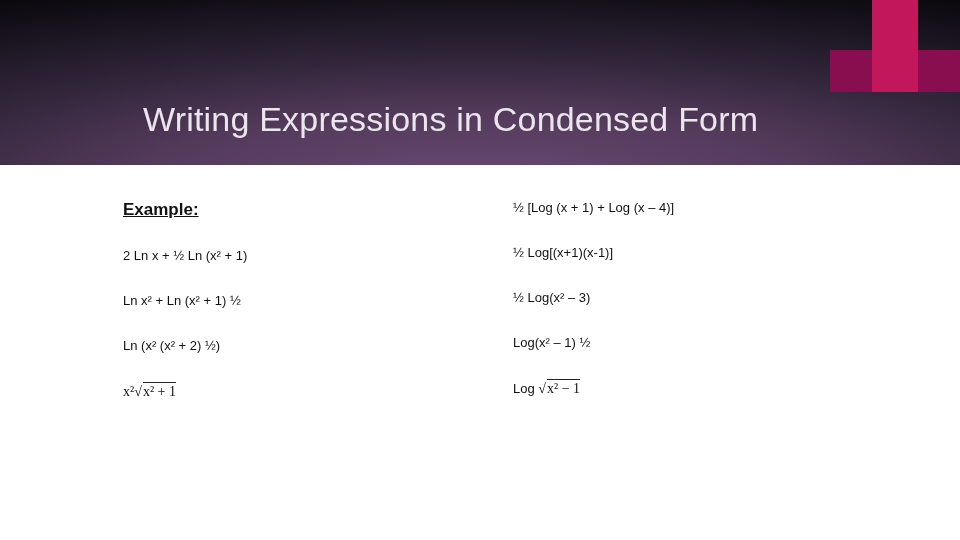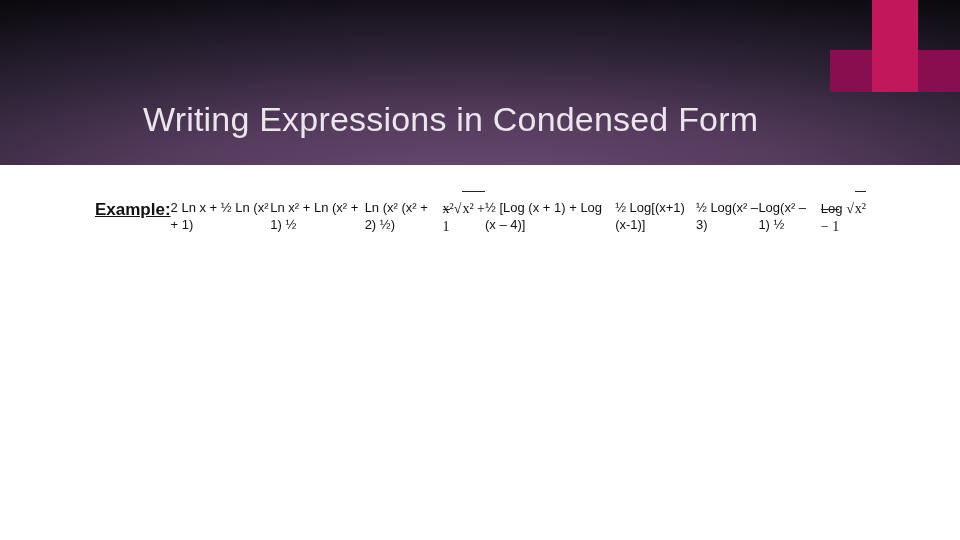--- a/index.html
+++ b/index.html
@@ -56,41 +56,42 @@
     left: 95px;
     top: 200px;
     width: 780px;
     display: flex;
     flex-direction: row;
     color: #111;
   }
   .col {
     width: 50%;
     display: flex;
-    flex-direction: row;
+    flex-direction: column;
+    margin-left: 28px;
   }
   .col-heading {
     font-size: 17px;
     font-weight: bold;
     text-decoration: underline;
     margin-bottom: 28px;
   }
   .entry {
     font-size: 13px;
     margin-bottom: 28px;
     line-height: 1.3;
     font-family: Arial, Helvetica, sans-serif;
   }
   .math {
     font-family: 'Cambria Math', 'Times New Roman', serif;
     font-size: 14px;
   }
   .sqrt {
     border-top: 1px solid #222;
-    padding-top: 9px;
+    padding-top: 1px;
     margin-left: 1px;
   }
   .surd {
     font-family: 'Cambria Math','Times New Roman',serif;
   }
 </style>
 </head>
 <body>
 
 <div class="slide">

